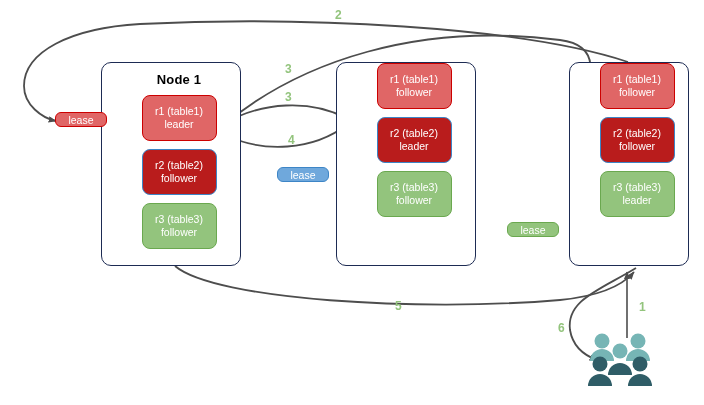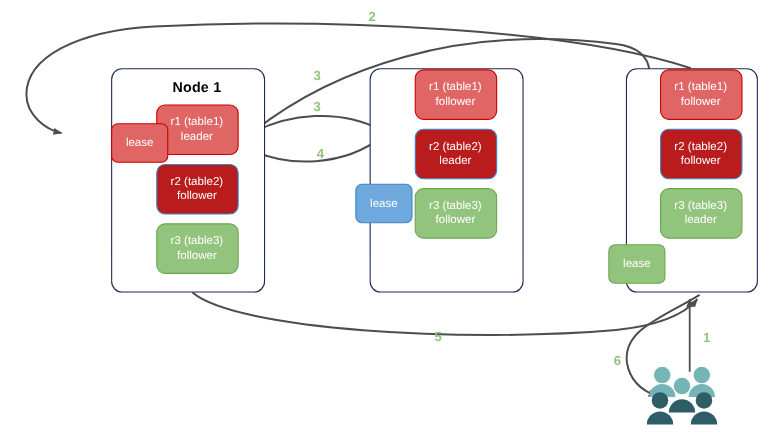--- a/index.html
+++ b/index.html
@@ -66,23 +66,22 @@
   .lease {
     position: absolute;
     box-sizing: border-box;
     border-radius: 6px;
     font-size: 10.5px;
     color: #ffffff;
     display: flex;
     align-items: center;
     justify-content: center;
     z-index: 3;
-    height: 36px;
+    height: 15px;
     width: 52px;
-    margin-left: 46px;
   }
   .lease-red   { background: #e06666; border: 1.5px solid #cc0000; }
   .lease-blue  { background: #6fa8dc; border: 1.5px solid #3d85c6; }
   .lease-green { background: #93c47d; border: 1.5px solid #6aa84f; }
 
   .step-label {
     position: absolute;
     font-size: 12px;
     font-weight: bold;
     color: #93c47d;

